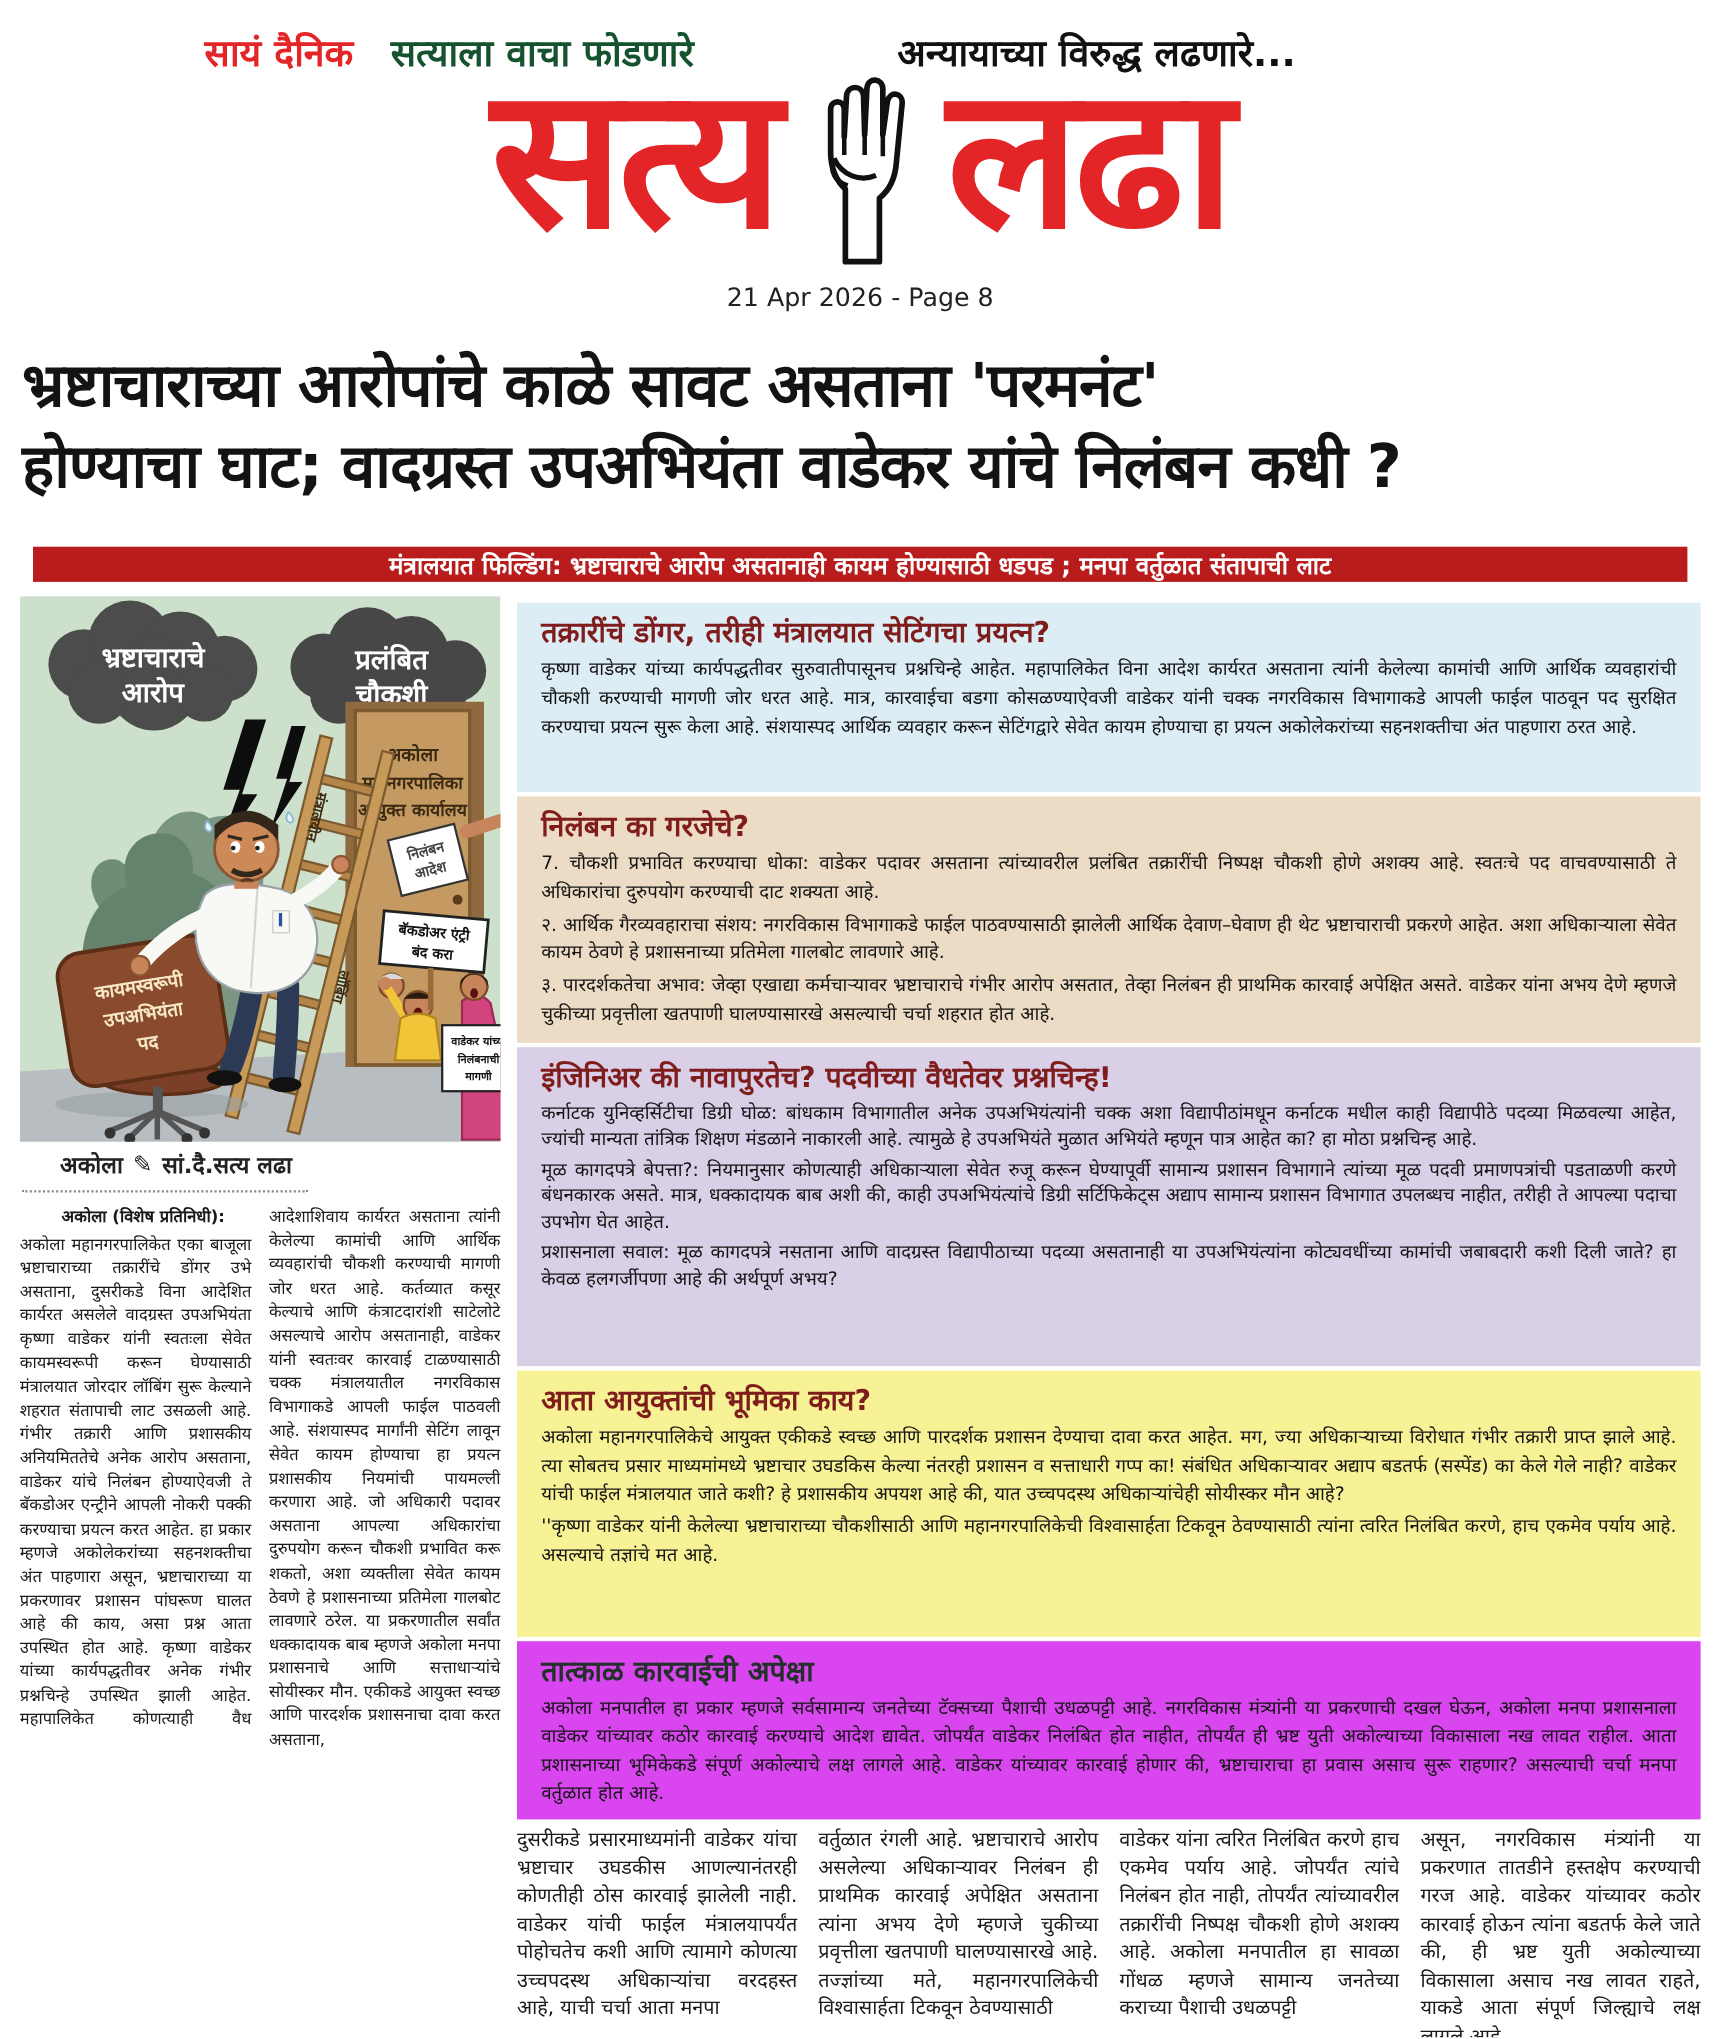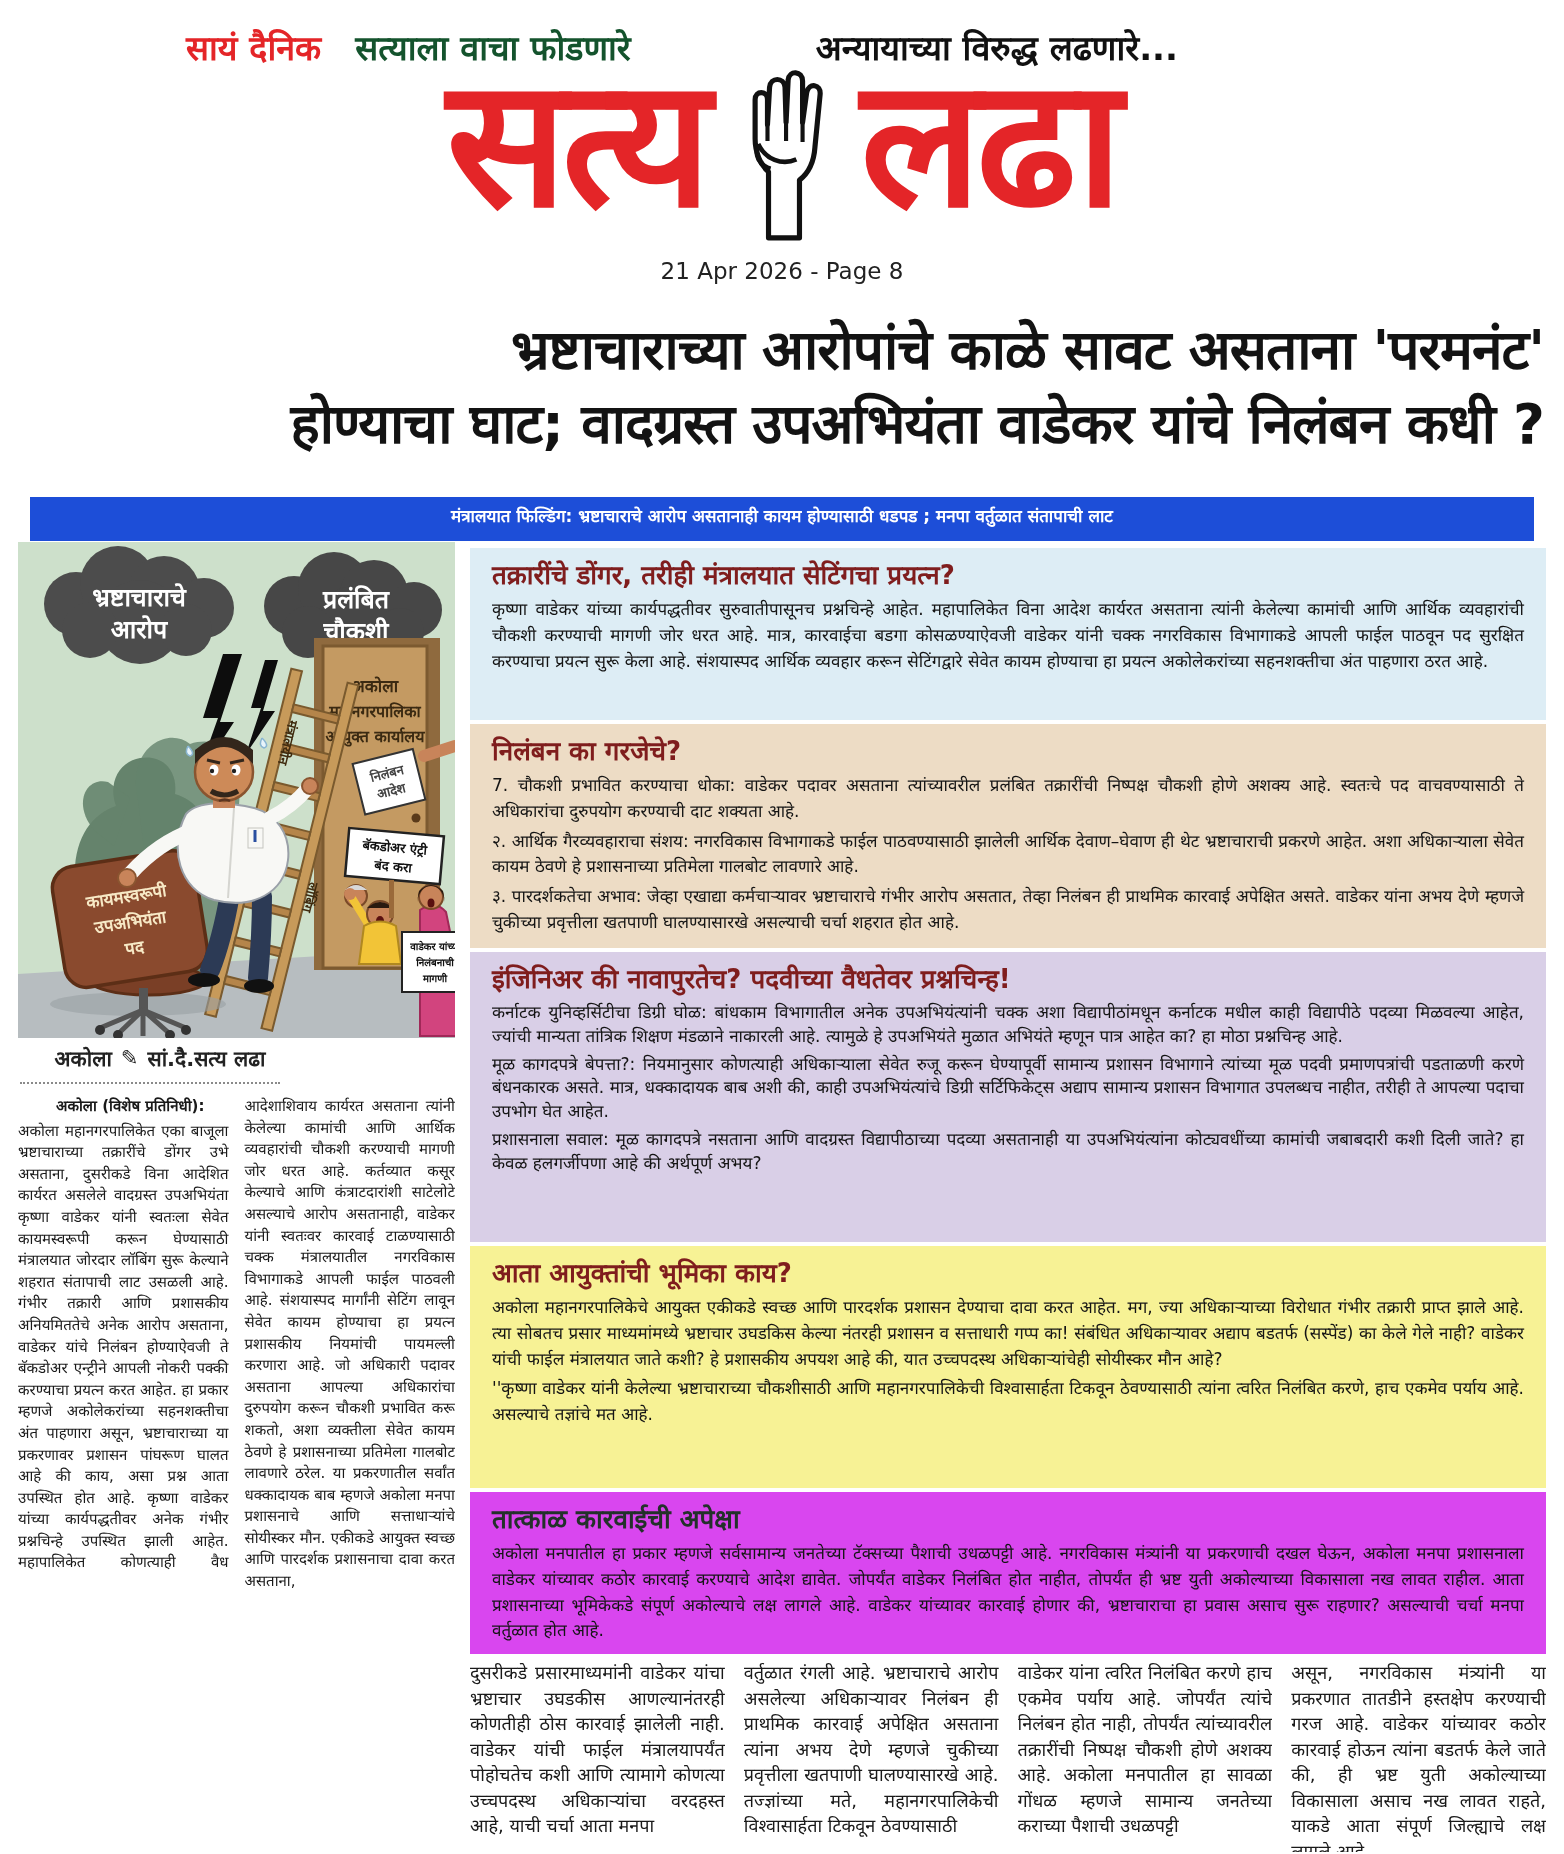--- a/index.html
+++ b/index.html
@@ -10,24 +10,24 @@
             font-weight:700;font-size:34px;}
   .tag-edition{color:#e42528;}
   .tag-mid{color:#14532d;margin-left:34px;}
   .tag-right{color:#111;margin-left:185px;}
   .logo-row{position:absolute;top:46px;left:0;width:100%;display:flex;justify-content:center;
             align-items:center;gap:4px;}
   .logo-word{font-size:178px;line-height:1.05;font-weight:800;color:#e42528;letter-spacing:-5px;}
   .fist{width:158px;height:196px;margin:0 -6px;}
   .dateline{position:absolute;top:258px;left:0;width:100%;text-align:center;font-size:23px;color:#222;}
   
-  .headline{position:absolute;top:290px;left:20px;right:20px;text-align:right;
+  .headline{position:absolute;top:290px;left:20px;right:20px;text-align:left;
             font-size:55px;line-height:1.34;font-weight:800;color:#131313;letter-spacing:-1px;margin-top:24px;}
-  .strap{position:absolute;top:497px;left:30px;width:1504px;height:44px;background:#1d4ed8;
-         color:#fff;font-weight:700;font-size:17px;line-height:38px;text-align:center;white-space:nowrap;overflow:hidden;}
+  .strap{position:absolute;top:497px;left:30px;width:1504px;height:32px;background:#b91c1c;
+         color:#fff;font-weight:700;font-size:22px;line-height:38px;text-align:center;white-space:nowrap;overflow:hidden;}
   
   .cartoon{position:absolute;top:542px;left:18px;width:437px;height:496px;}
   .caption{position:absolute;top:1044px;left:20px;width:280px;display:flex;justify-content:center;
            align-items:center;gap:9px;font-size:21px;font-weight:600;color:#222;}
   .caption-rule{position:absolute;top:1082px;left:20px;width:260px;border-top:2.5px dotted #8a8a8a;}
   
   .left-article{position:absolute;top:1096px;left:18px;width:437px;height:756px;overflow:hidden;
                 column-count:2;column-gap:16px;font-size:15px;line-height:1.44;text-align:justify;color:#191919;}
   .left-article .byline{text-indent:38px;margin:0 0 3px 0;font-weight:600;}
   .left-article p{margin:0;text-indent:0;}

